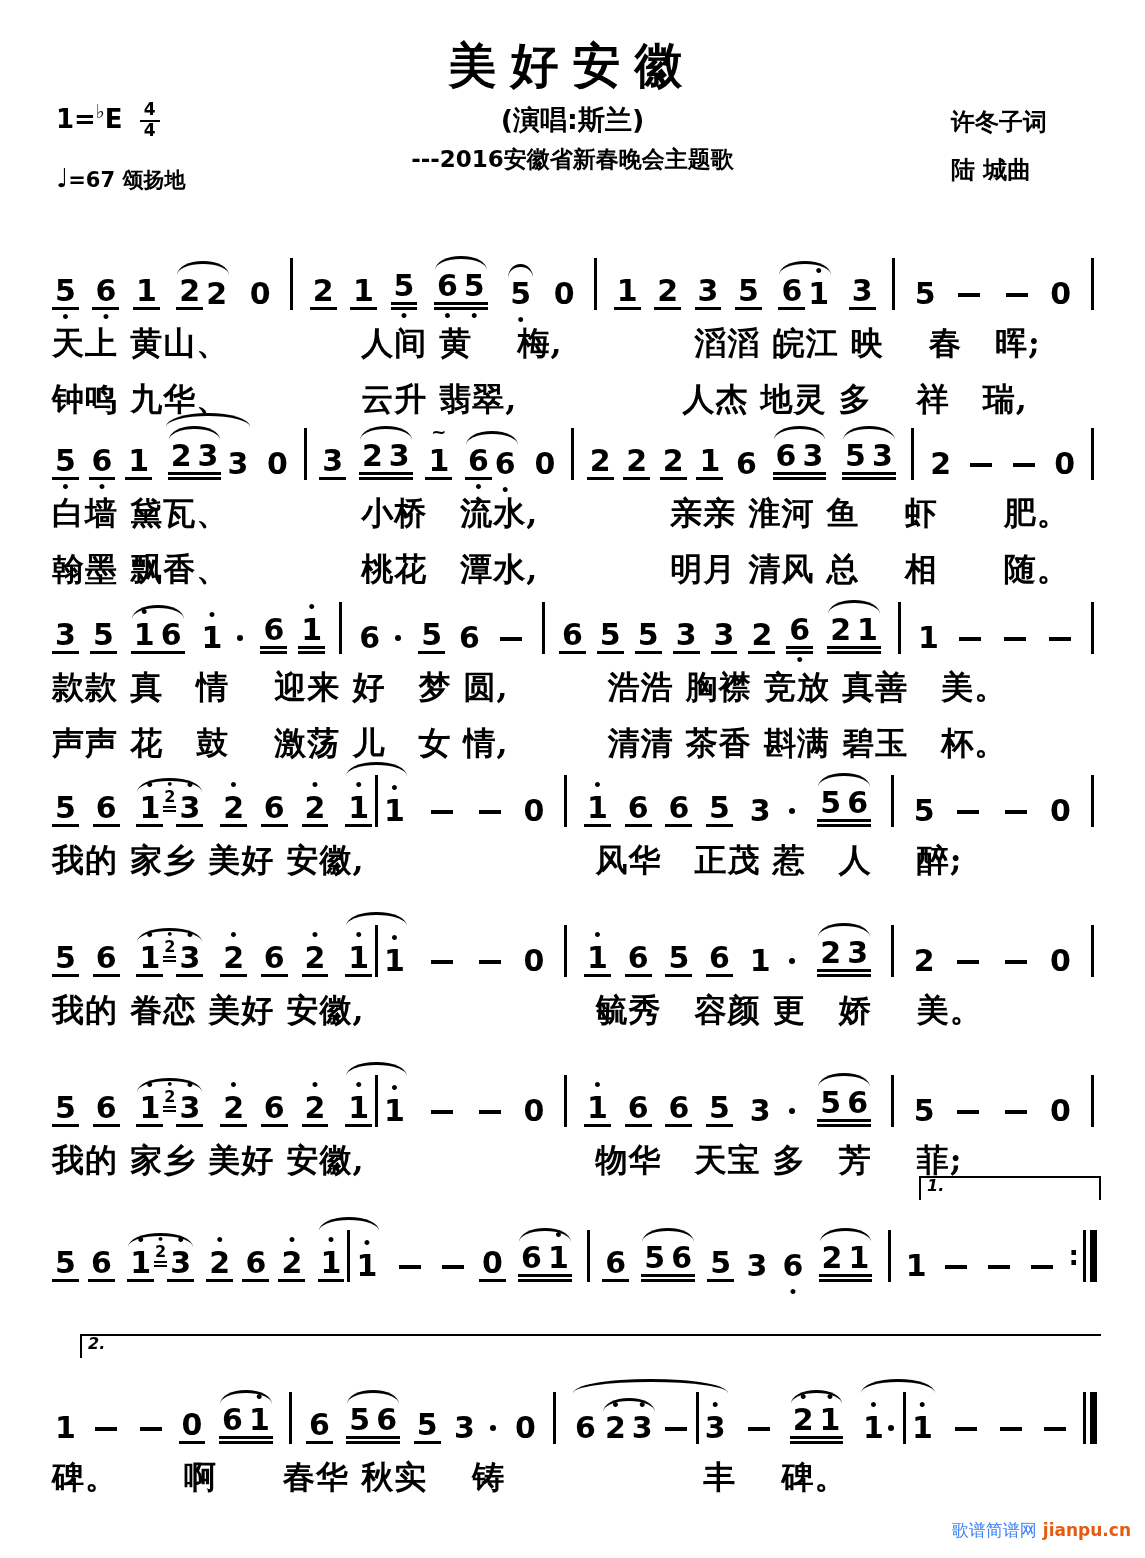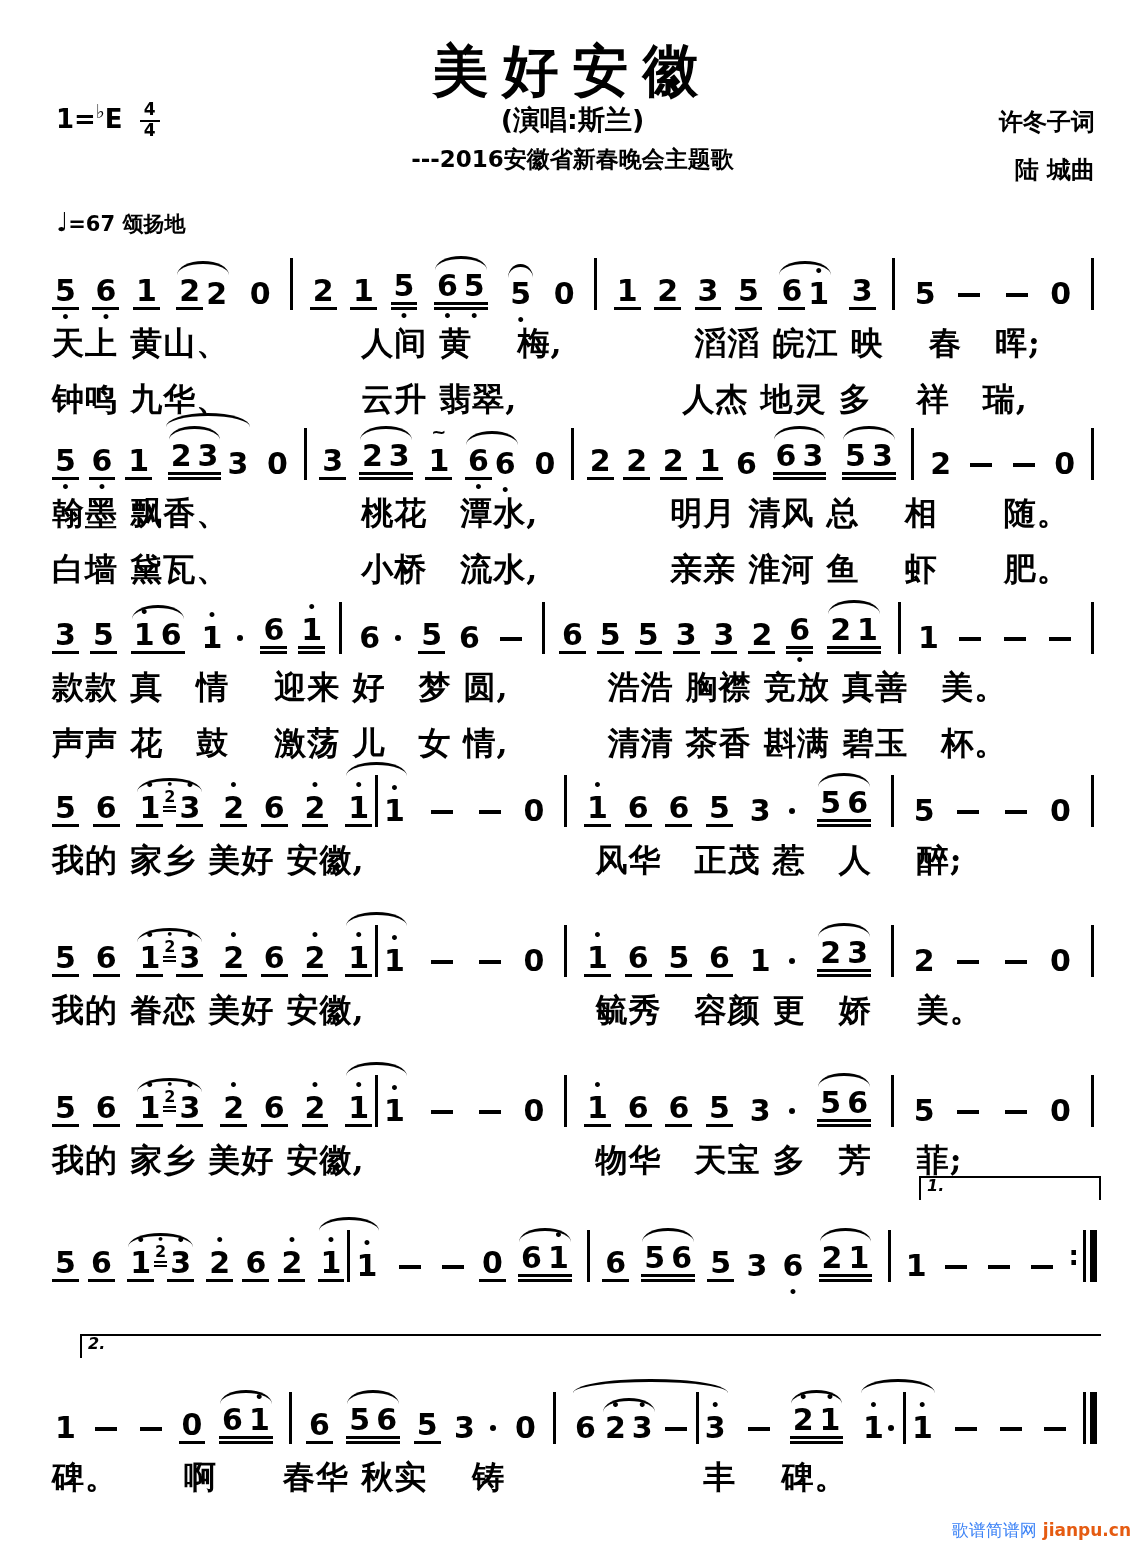--- a/index.html
+++ b/index.html
@@ -1,34 +1,34 @@
 <!DOCTYPE html>
 <html><head>
 <meta charset="utf-8">
 <style>
   html,body{margin:0;padding:0;background:#888;}
   .page{position:relative;width:1145px;height:1558px;margin:0 auto;background:#ffffff;
         font-family:"DejaVu Sans","Liberation Sans",sans-serif;color:#000;overflow:hidden;}
 
   
   .title{position:absolute;top:34px;left:0;width:100%;text-align:center;
-         font-size:56px;font-weight:bold;letter-spacing:14px;}
+         font-size:48px;font-weight:bold;letter-spacing:14px;}
   .subtitle{position:absolute;top:102px;left:0;width:100%;text-align:center;
             font-size:27px;font-weight:bold;}
   .theme{position:absolute;top:144px;left:0;width:100%;text-align:center;
          font-size:23px;font-weight:bold;}
   .keysig{position:absolute;top:100px;left:56px;font-size:26px;font-weight:bold;}
   .keysig .flat{vertical-align:super;font-size:19px;font-weight:bold;}
   .meter{display:inline-flex;flex-direction:column;align-items:center;vertical-align:middle;
          margin-left:8px;font-size:17px;line-height:1.05;font-weight:bold;}
   .meter .mtop{border-bottom:2px solid #000;padding:0 4px 1px;}
-  .tempo{position:absolute;top:163px;left:56px;font-size:21px;font-weight:bold;margin-top:44px;}
+  .tempo{position:absolute;top:163px;left:56px;font-size:21px;font-weight:bold;}
   .tempo .qnote{font-size:26px;}
   .credits{position:absolute;top:106px;right:50px;width:160px;font-size:24px;font-weight:bold;}
-  .credits .crow{display:flex;justify-content:flex-end;margin-bottom:16px;margin-left:16px;}
+  .credits .crow{display:flex;justify-content:flex-start;margin-bottom:16px;margin-left:16px;}
 
   
   .system{position:absolute;left:52px;right:48px;}
   .noterow{display:flex;flex-wrap:nowrap;justify-content:space-between;align-items:flex-end;
            width:100%;min-height:92px;}
   .nt{position:relative;display:inline-block;font-size:30px;font-weight:bold;
       line-height:1.1;padding:0 3px;}
   .nt.u1{border-bottom:3px solid #000;}
   .nt.u2{border-bottom:8px double #000;}
   .nt.sm{font-size:16px;top:-15px;padding:0 1px;}
@@ -191,22 +191,22 @@
             <span class="nt u2">5</span>
             <span class="nt u2">3</span>
           </span>
           <span class="bar"></span>
           <span class="nt">2</span>
           <span class="dash"></span>
           <span class="dash"></span>
           <span class="nt">0</span>
           <span class="bar"></span>
         </div>
+        <div class="lyric">白墙 黛瓦、　　　　小桥　流水,　　　　亲亲 淮河 鱼　 虾　　肥。</div>
         <div class="lyric">翰墨 飘香、　　　　桃花　潭水,　　　　明月 清风 总　 相　　随。</div>
-        <div class="lyric">白墙 黛瓦、　　　　小桥　流水,　　　　亲亲 淮河 鱼　 虾　　肥。</div>
       </div>
       <div class="system" style="top: 562px;">
         <div class="noterow">
           <span class="nt u1">3</span>
           <span class="nt u1">5</span>
           <span class="g">
             <span class="arc"></span>
             <span class="nt u1">1<span class="dA">•</span></span>
             <span class="nt u1">6</span>
           </span>

